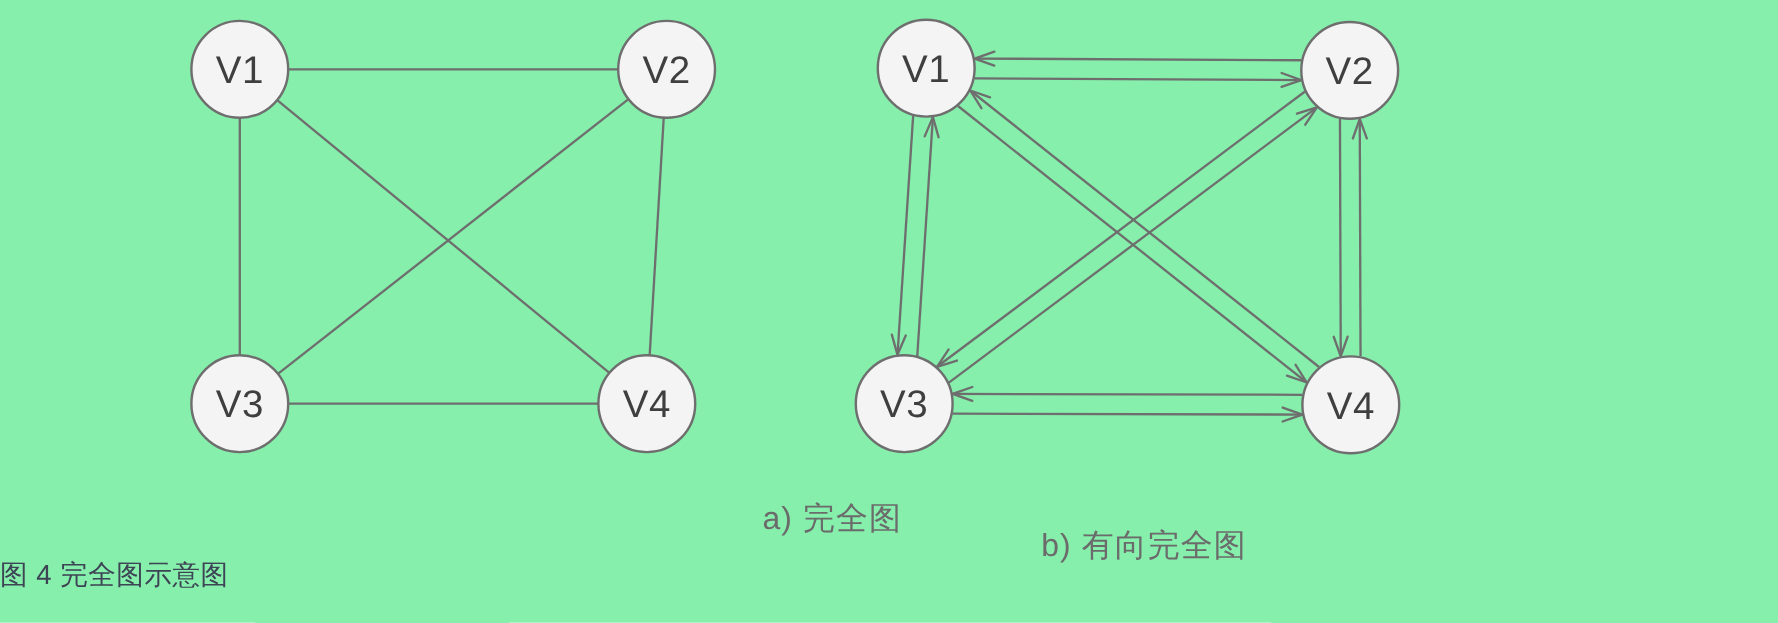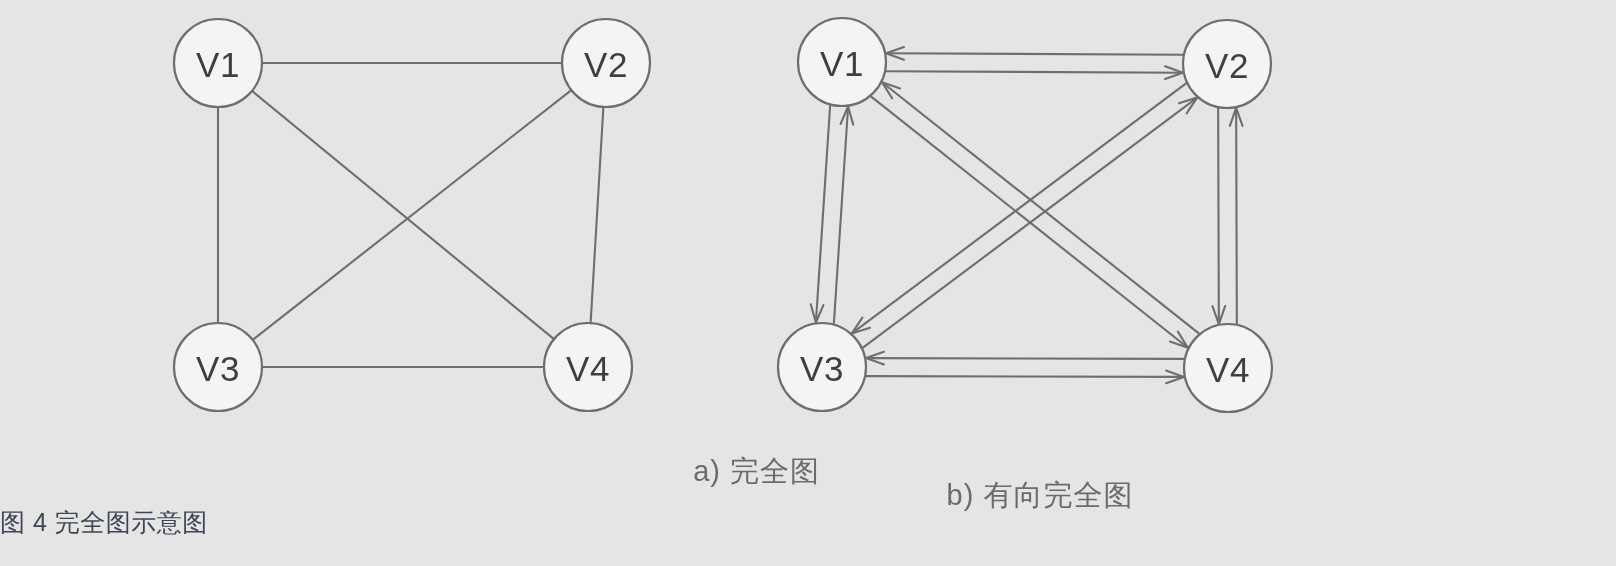--- a/index.html
+++ b/index.html
@@ -11,21 +11,21 @@
   body {
     width: 1616px;
     height: 566px;
     overflow: hidden;
     font-family: "Liberation Sans", "DejaVu Sans", sans-serif;
   }
   #figure-root {
     position: relative;
     width: 1616px;
     height: 566px;
-    background: #e5e5e5;
+    background: #86efac;
   }
   svg#graph-canvas {
     position: absolute;
     left: 0;
     top: 0;
     width: 1616px;
     height: 566px;
     display: block;
   }
   .node-circle {

